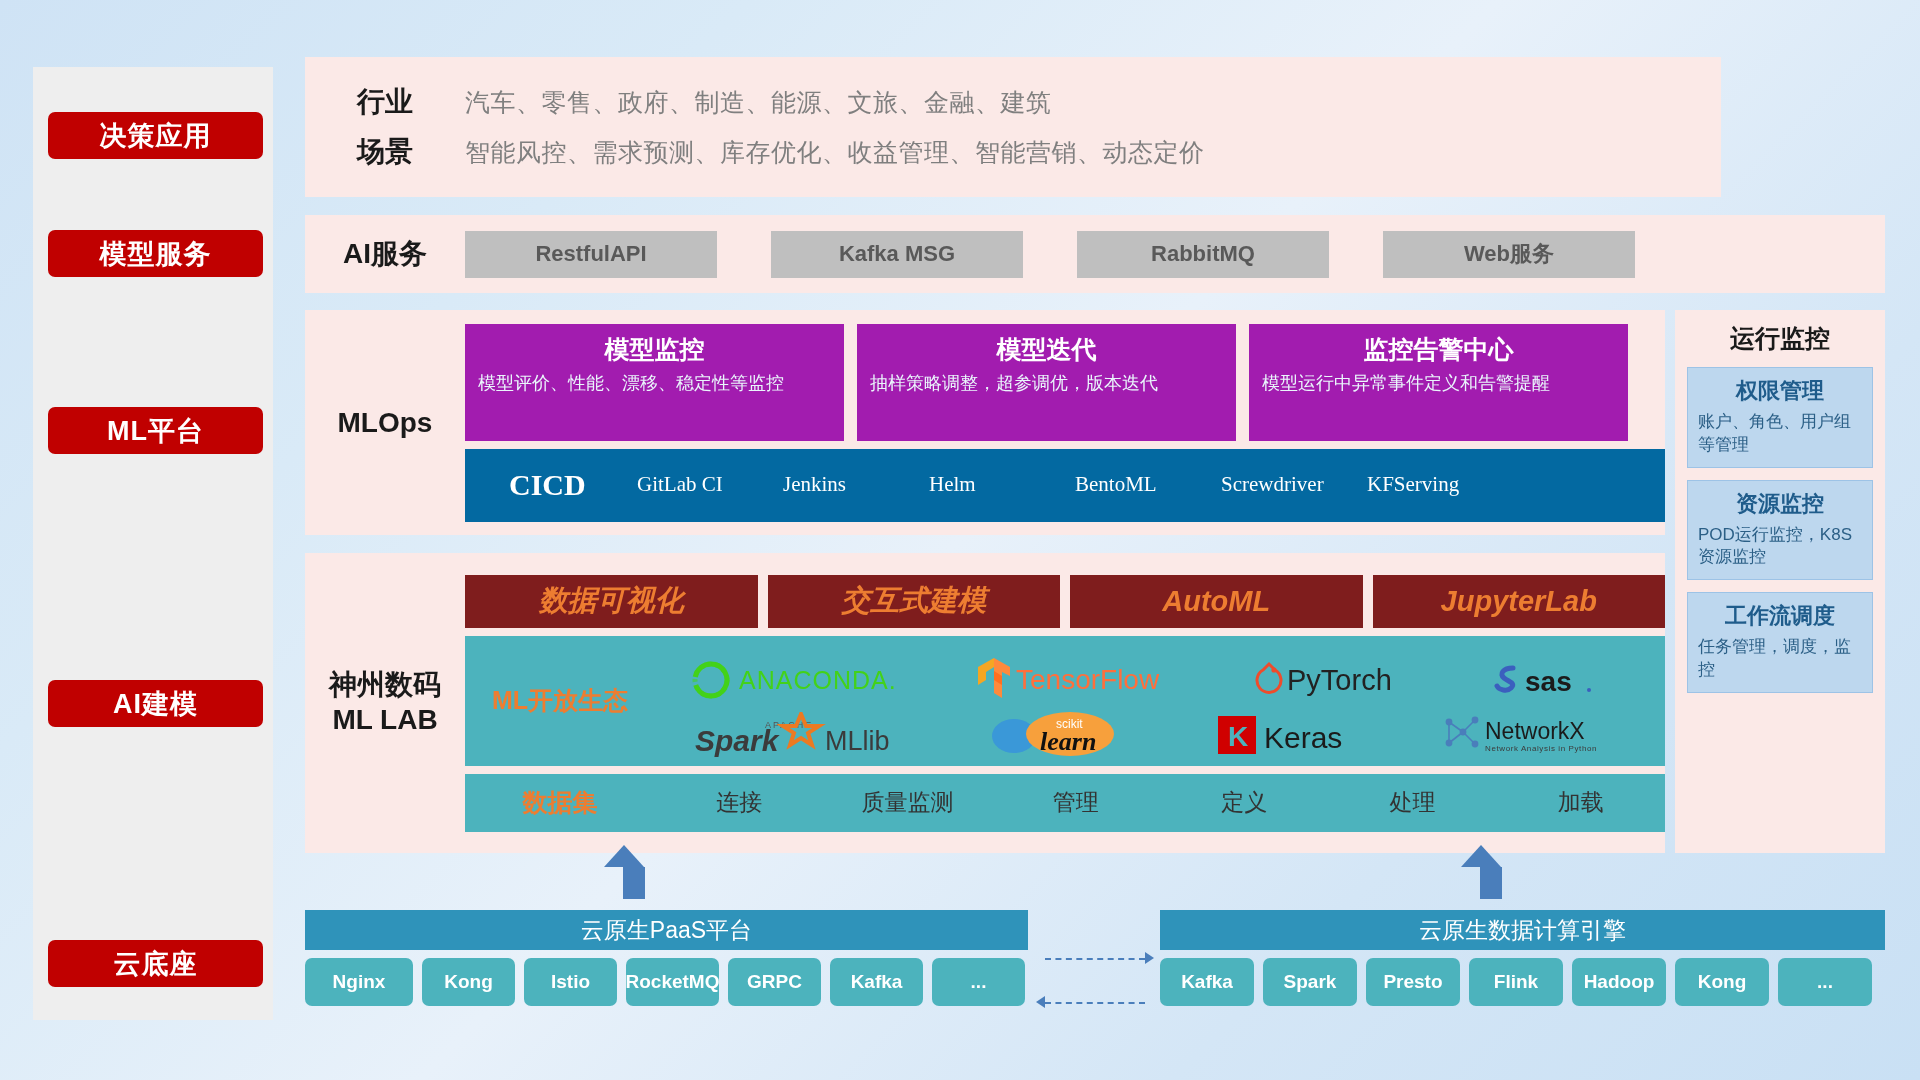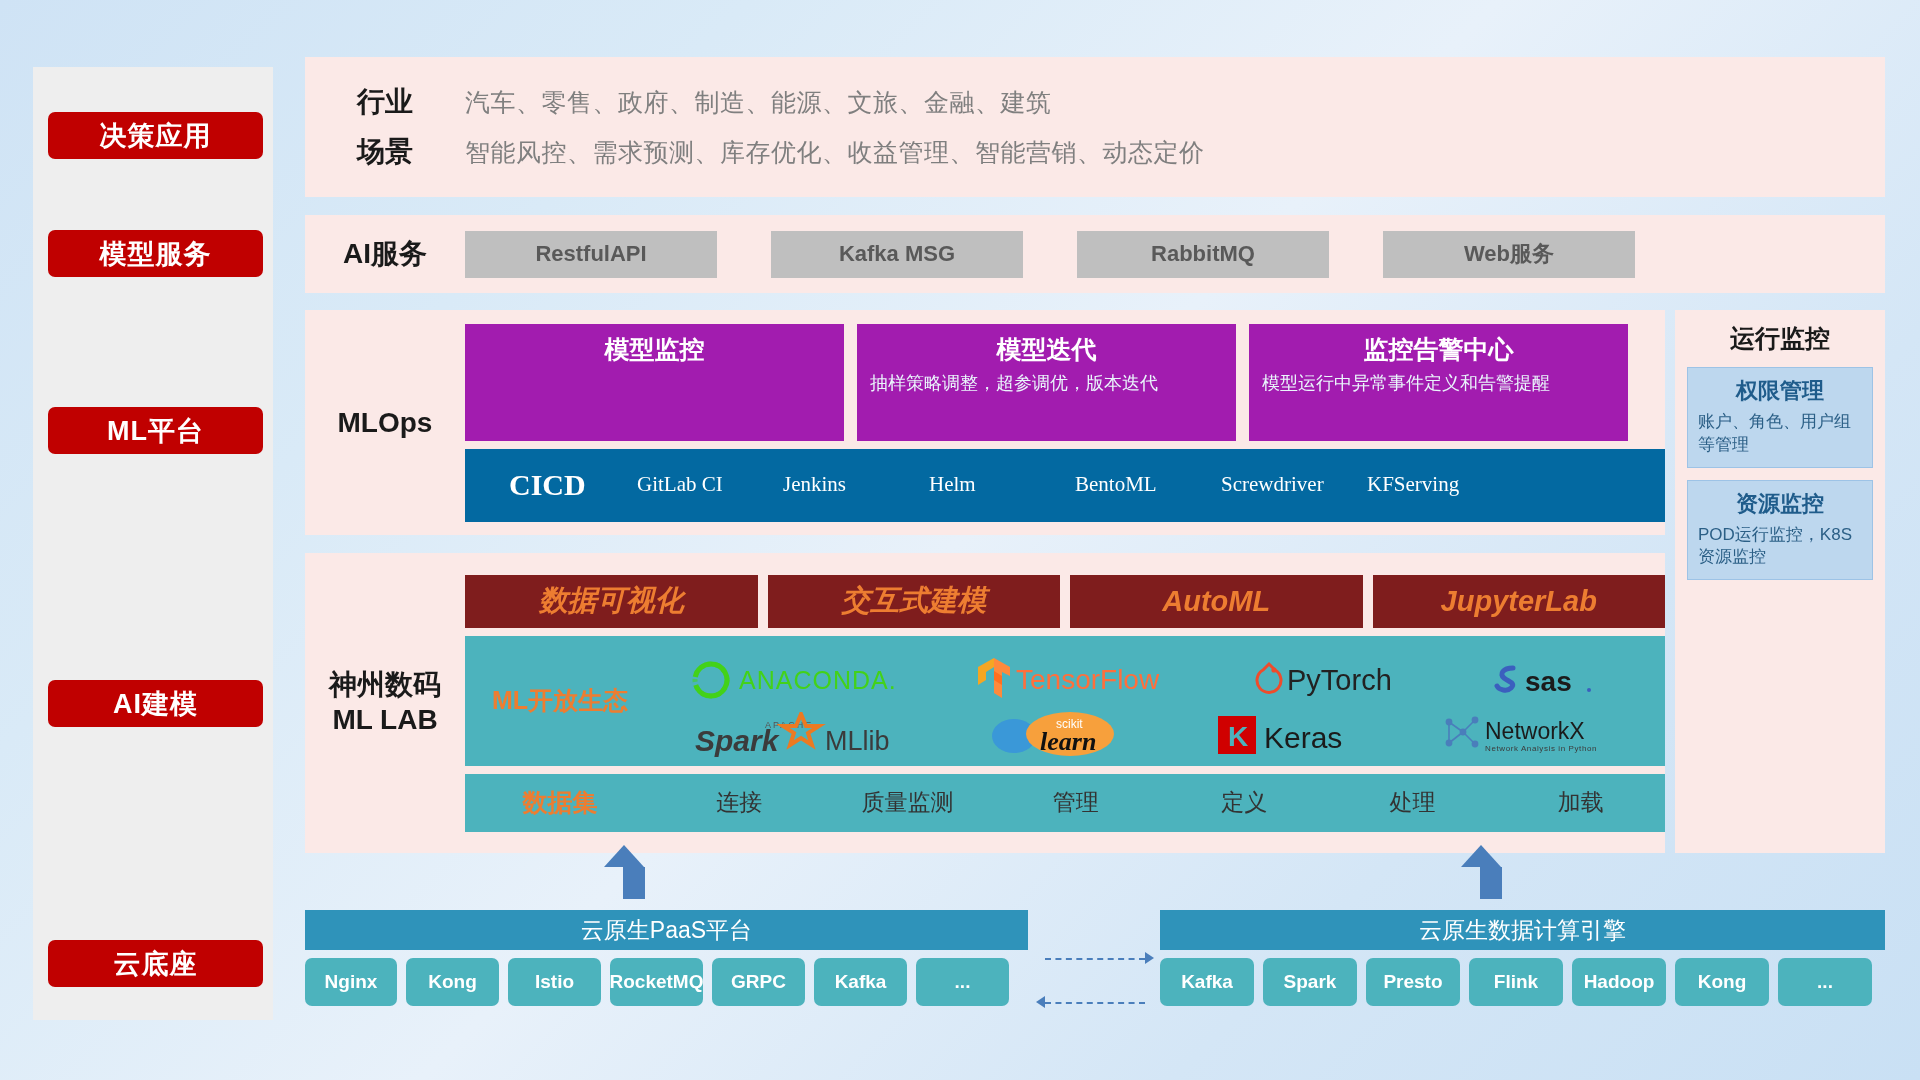--- a/index.html
+++ b/index.html
@@ -29,21 +29,21 @@
   .chip-3 { top: 680px; }
   .chip-4 { top: 940px; }
 
   
   .main { position: absolute; left: 305px; top: 0px; width: 1580px; height: 1080px; }
 
   .band {
     position: absolute; left: 0; background: #fbe9e7;
   }
   
-  .band-top { top: 57px; width: 1580px; height: 140px; display: flex; align-items: center; }
+  .band-top { top: 57px; width: 1416px; height: 140px; display: flex; align-items: center; }
   .rowlabel {
     color: #1a1a1a; font-weight: 700; font-size: 28px;
     width: 160px; text-align: center; flex: 0 0 160px;
   }
   .kvrow { display: flex; align-items: center; height: 50px; }
   .kvvals { color: #7f7f7f; font-size: 25px; letter-spacing: .5px; }
 
   
   .band-svc { top: 215px; width: 1580px; height: 78px; display: flex; align-items: center; }
   .svc-list { display: flex; gap: 0; flex: 1; padding-right: 28px; }
@@ -189,20 +189,21 @@
           </div>
       </div>
     </div>
 
     <div class="band band-mlops">
       <div class="rowlabel">MLOps</div>
       <div class="mlops-right">
         <div class="mlops-cards">
           <div class="mlops-card">
             <div class="t">模型监控</div>
+            <div class="d">模型评价、性能、漂移、稳定性等监控</div>
           </div>
           <div class="mlops-card">
             <div class="t">模型迭代</div>
             <div class="d">抽样策略调整，超参调优，版本迭代</div>
           </div>
           <div class="mlops-card">
             <div class="t">监控告警中心</div>
             <div class="d">模型运行中异常事件定义和告警提醒</div>
           </div>
         </div>
@@ -336,38 +337,42 @@
     <div class="mon-col">
       <div class="mon-head">运行监控</div>
       <div class="mon-card">
         <div class="t">权限管理</div>
         <div class="d">账户、角色、用户组等管理</div>
       </div>
       <div class="mon-card">
         <div class="t">资源监控</div>
         <div class="d">POD运行监控，K8S资源监控</div>
       </div>
+      <div class="mon-card">
+        <div class="t">工作流调度</div>
+        <div class="d">任务管理，调度，监控</div>
+      </div>
     </div>
   </div>
 
   <div class="cloud">
 
     <div>
       <div class="arrow-shaft" style="left:318px; top:-13px; width:22px; height:32px;"></div>
       <div class="arrow-head" style="left:299px; top:-35px;"></div>
     </div>
     <div>
       <div class="arrow-shaft" style="left:1175px; top:-13px; width:22px; height:32px;"></div>
       <div class="arrow-head" style="left:1156px; top:-35px;"></div>
     </div>
 
     <div class="cloud-group" style="left:0px; width:723px;">
       <div class="cloud-bar">云原生PaaS平台</div>
       <div class="tile-row">
-        <div class="tile" style="width:92px">Nginx</div>
+        <div class="tile" style="width:108px">Nginx</div>
         <div class="tile" style="width:93px">Kong</div>
         <div class="tile" style="width:93px">Istio</div>
         <div class="tile" style="width:93px">RocketMQ</div>
         <div class="tile" style="width:93px">GRPC</div>
         <div class="tile" style="width:93px">Kafka</div>
         <div class="tile" style="width:93px">...</div>
       </div>
     </div>
 
     <div>

